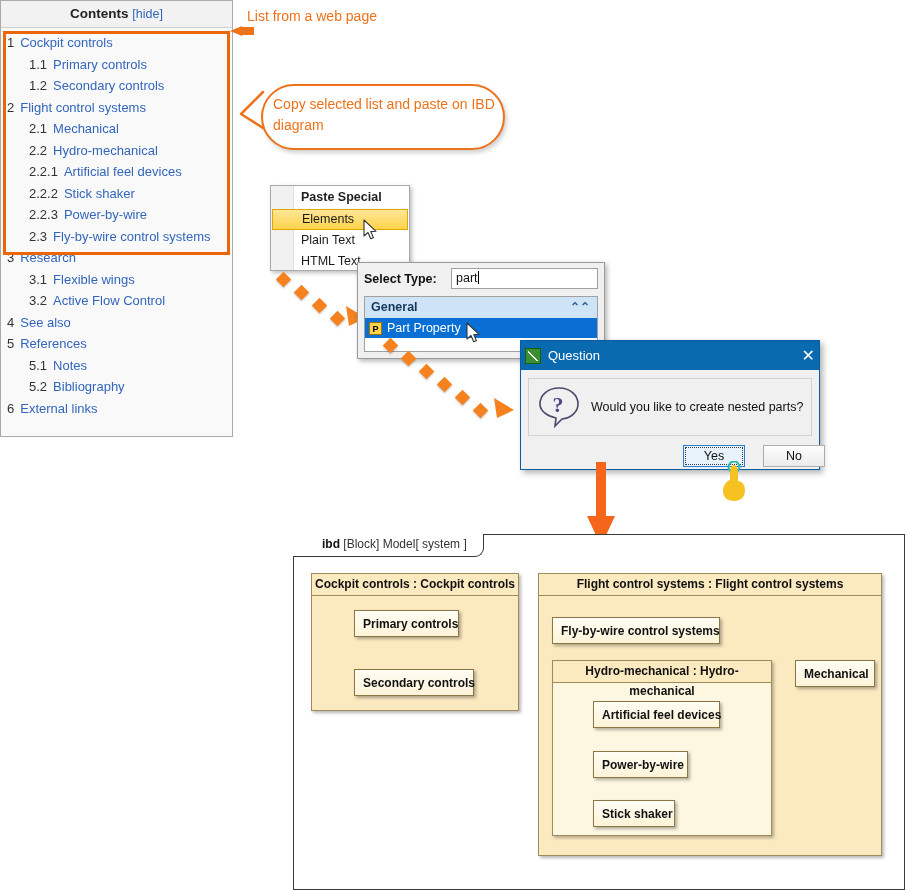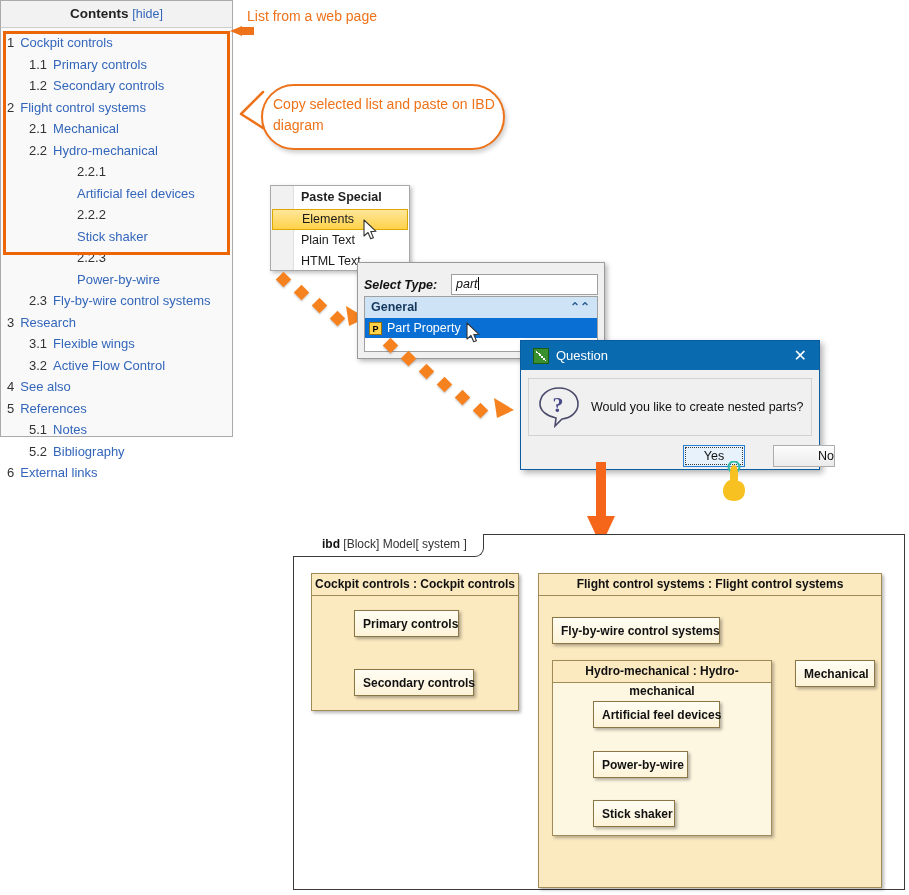--- a/index.html
+++ b/index.html
@@ -31,21 +31,21 @@
   .toc-row{
     display:flex;align-items:flex-start;
     font-size:13px;line-height:21.5px;
     color:#3366bb;
     white-space:nowrap;
   }
   .toc-num{color:#333;margin-right:6px;}
   .toc-txt{color:#3366bb;}
   .lvl1{padding-left:6px;}
   .lvl2{padding-left:28px;}
-  .lvl3{padding-left:76px;flex-direction:column;}
+  .lvl3{padding-left:28px;}
 
   
   #toc-selection{
     left:3px;top:31px;width:227px;height:224px;
     border:3px solid #ec6608;
     box-sizing:border-box;
     pointer-events:none;
   }
 
   
@@ -101,21 +101,21 @@
   .cursor{pointer-events:none;}
 
   
   #select-type{
     left:357px;top:262px;width:248px;height:97px;
     background:#f0f0f0;
     border:1px solid #9a9a9a;
     box-sizing:border-box;
     box-shadow:2px 2px 5px rgba(0,0,0,.3);
   }
-  #st-row{position:absolute;left:6px;top:11px;right:6px;height:22px;font-style:italic;}
+  #st-row{position:absolute;left:6px;top:5px;right:6px;height:22px;}
   #st-label{float:left;line-height:22px;font-weight:bold;font-size:12.5px;color:#111;}
   #st-input{
     position:absolute;left:87px;right:0;top:0;height:21px;
     background:#fff;border:1px solid #a0a0a0;box-sizing:border-box;
     font-size:12.5px;line-height:19px;padding-left:4px;color:#111;
   }
   #st-input .caret{
     display:inline-block;width:1px;height:13px;background:#000;
     vertical-align:-2px;margin-left:0px;
   }
@@ -140,21 +140,21 @@
   }
 
   
   #question{
     left:520px;top:340px;width:300px;height:130px;
     background:#f0f0f0;border:1px solid #0a5ca0;box-sizing:border-box;
     box-shadow:3px 3px 6px rgba(0,0,0,.3);
   }
   #q-title{
     height:29px;background:#0a6ab0;color:#fff;
-    display:flex;align-items:center;padding:0 12px;font-size:13px;
+    display:flex;align-items:center;padding:0 4px;font-size:13px;
   }
   #q-ico{
     width:16px;height:16px;background:#3a8f2f;border:1px solid #1d5c17;
     margin-right:7px;position:relative;box-sizing:border-box;
   }
   #q-ico:before{
     content:"";position:absolute;left:2px;top:2px;right:2px;bottom:2px;
     background:linear-gradient(45deg,#3a8f2f 45%, #ffffff 45%, #ffffff 55%, #3a8f2f 55%);
   }
   #q-close{margin-left:auto;font-size:16px;line-height:16px;color:#fff;}
@@ -170,21 +170,21 @@
   .qbtn{
     position:absolute;width:62px;height:22px;line-height:20px;text-align:center;
     font-size:12.5px;color:#111;background:linear-gradient(#fdfdfd,#ecebeb);
     border:1px solid #adadad;box-sizing:border-box;
   }
   #q-yes{left:162px;top:104px;border:1px solid #2a7fd4;background:#e7f2fb;}
   #q-yes .focusring{
     position:absolute;left:1px;top:1px;right:1px;bottom:1px;
     border:1px dotted #3a3a3a;
   }
-  #q-no{left:252px;top:104px;text-align:right;}
+  #q-no{left:242px;top:104px;}
 
   
   #finger{left:719px;top:461px;width:30px;height:42px;}
 
   
   .dashdot{
     position:absolute;width:11px;height:11px;background:#f5821f;
     transform:rotate(45deg);box-shadow:1px 1px 2px rgba(0,0,0,.2);
   }
 
@@ -422,21 +422,21 @@
     <b>ibd</b>
     <span class="dim">[Block] Model</span><span class="dim">[ system ]</span>
   </div>
 
   <div class="part" style="left:17px;top:38px;width:208px;height:138px;">
     <div class="hdr">Cockpit controls : Cockpit controls</div>
     <div class="leaf" style="left:42px;top:36px;width:105px;height:27px;">Primary controls</div>
     <div class="leaf" style="left:42px;top:95px;width:120px;height:27px;">Secondary controls</div>
   </div>
 
-  <div class="part" style="left:244px;top:38px;width:344px;height:315px;">
+  <div class="part" style="left:244px;top:38px;width:344px;height:283px;">
     <div class="hdr">Flight control systems : Flight control systems</div>
     <div class="leaf" style="left:13px;top:43px;width:168px;height:27px;">Fly-by-wire control systems</div>
     <div class="leaf" style="left:256px;top:86px;width:80px;height:27px;">Mechanical</div>
 
     <div class="part inner-fill" style="left:13px;top:86px;width:220px;height:176px;">
       <div class="hdr inner-fill">Hydro-mechanical : Hydro-mechanical</div>
       <div class="leaf" style="left:40px;top:40px;width:127px;height:27px;">Artificial feel devices</div>
       <div class="leaf" style="left:40px;top:90px;width:95px;height:27px;">Power-by-wire</div>
       <div class="leaf" style="left:40px;top:139px;width:82px;height:27px;">Stick shaker</div>
     </div>

